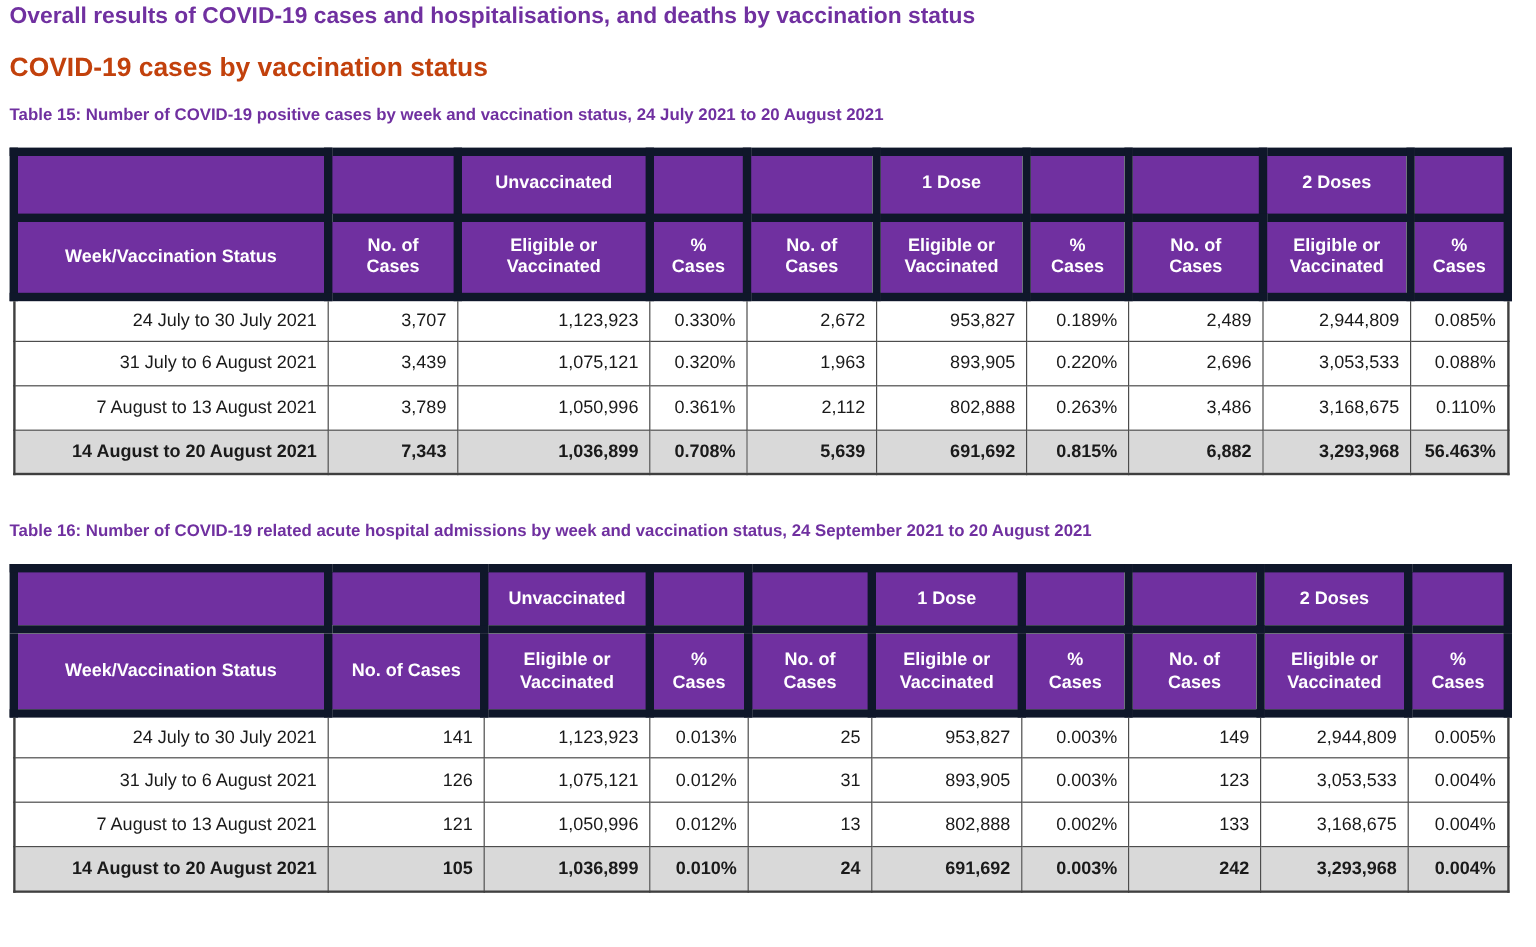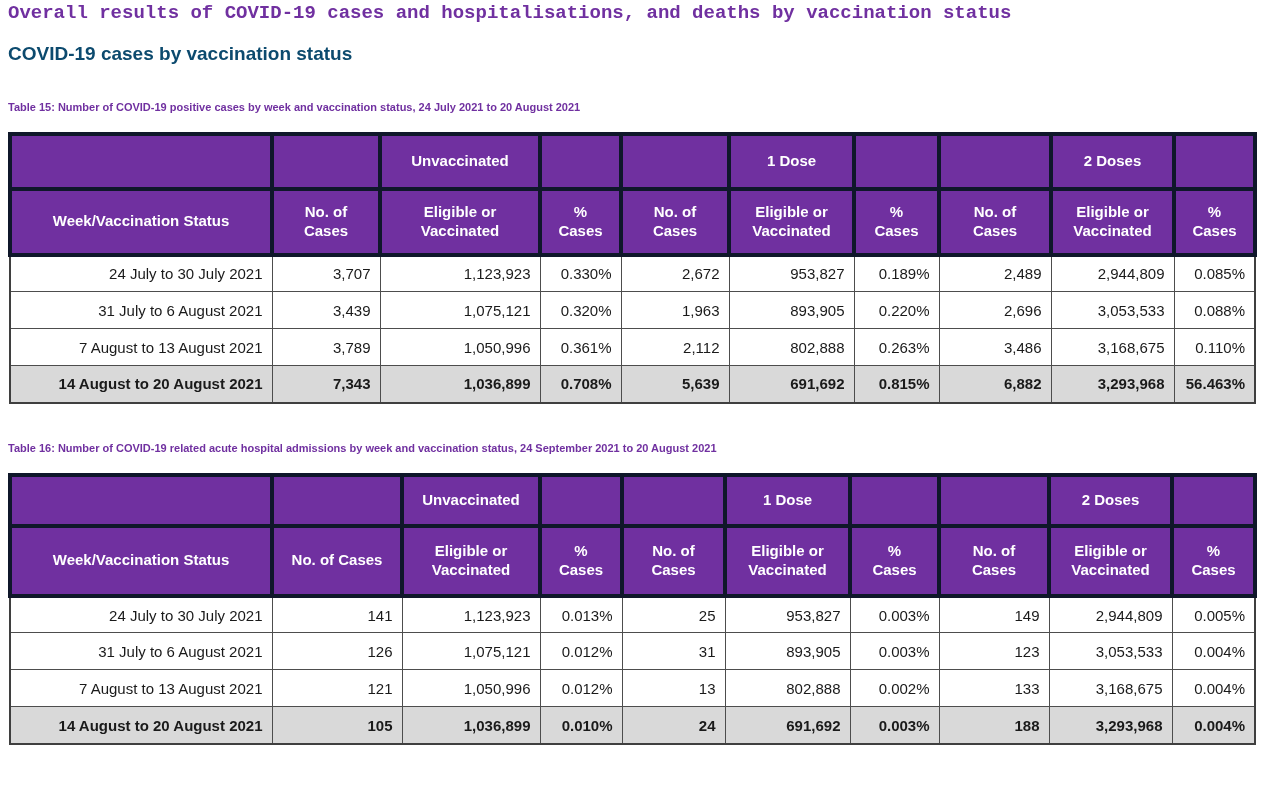--- a/index.html
+++ b/index.html
@@ -11,32 +11,31 @@
     width: 1280px;
     box-sizing: border-box;
     padding: 3px 8px 0 8px;
   }
   .page-title {
     color: #7030A0;
     font-size: 19px;
     font-weight: bold;
     line-height: 1.15;
     margin: 0 0 18px 0;
-    font-family: Liberation Mono, monospace;
   }
   .section-title {
-    color: #0c4a6e;
-    font-size: 19px;
+    color: #c2410c;
+    font-size: 22px;
     font-weight: bold;
     line-height: 1.15;
-    margin: 0 0 34px 0;
+    margin: 0 0 17px 0;
   }
   .table-caption {
     color: #7030A0;
-    font-size: 11px;
+    font-size: 14px;
     font-weight: bold;
     line-height: 1.55;
     margin: 0 0 16px 0;
     max-width: 1248px;
   }
   table.data-table {
     border-collapse: collapse;
     table-layout: fixed;
     width: 1245px;
     border: 2px solid #3f3f3f;
@@ -46,21 +45,21 @@
     box-sizing: border-box;
     overflow: hidden;
   }
   table.data-table th {
     background: #7030A0;
     color: #ffffff;
     font-weight: bold;
     font-size: 15px;
     text-align: center;
     vertical-align: middle;
-    border: 4px solid #0f172a;
+    border: 7px solid #0f172a;
     white-space: pre-line;
     padding: 2px 8px;
     line-height: 1.25;
   }
   
   thead tr.group-row th.first-col {
     border-bottom: 1px solid #8a57ba;
   }
   tr.group-row th { height: 55px; }
   tr.header-row th { height: 66px; }
@@ -276,18 +275,18 @@
         <td>0.004%</td>
       </tr>
       <tr class="alt">
         <td>14 August to 20 August 2021</td>
         <td>105</td>
         <td>1,036,899</td>
         <td>0.010%</td>
         <td>24</td>
         <td>691,692</td>
         <td>0.003%</td>
-        <td>188</td>
+        <td>242</td>
         <td>3,293,968</td>
         <td>0.004%</td>
       </tr>
     </tbody>
 </table>
 
 </body></html>

